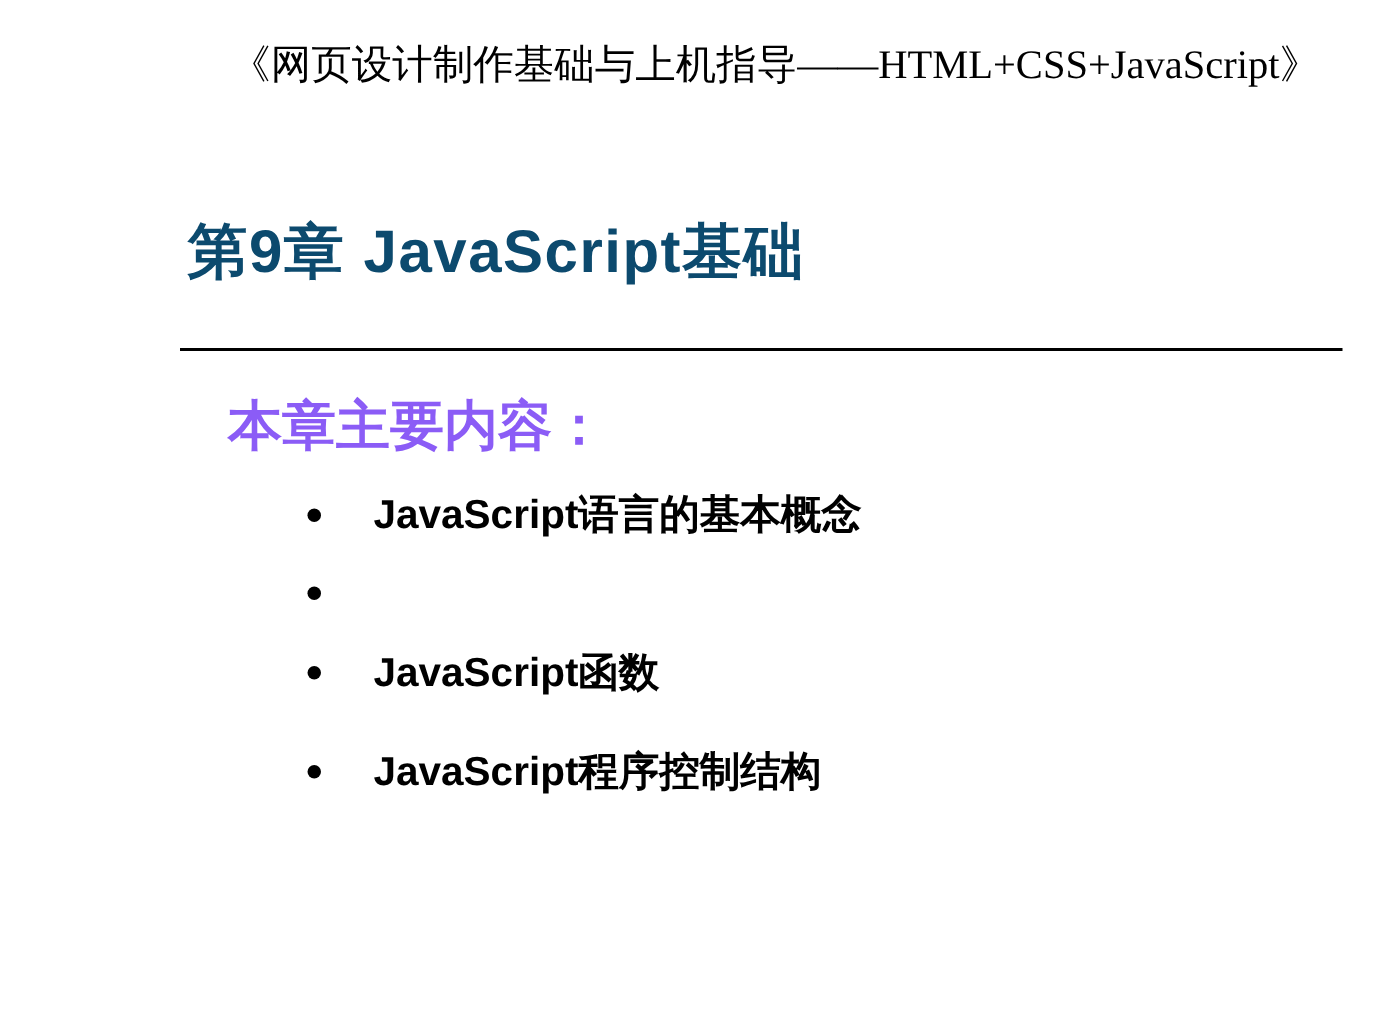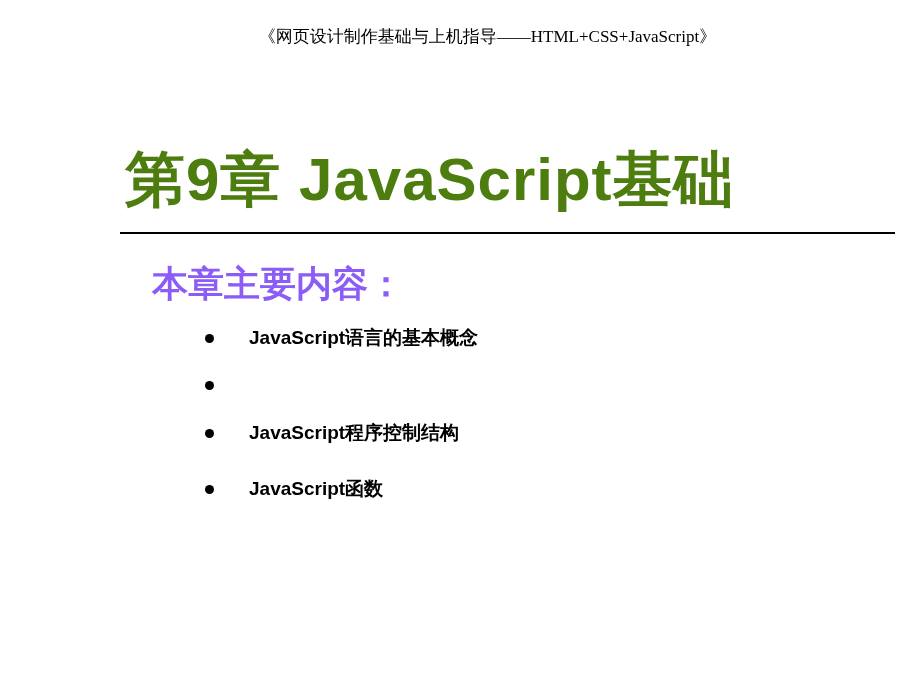--- a/index.html
+++ b/index.html
@@ -14,39 +14,39 @@
       font-family: "Microsoft YaHei", "SimSun", sans-serif;
       position: relative;
       overflow: hidden;
     }
     .header-bar {
       position: absolute;
       top: 25px;
       left: 0;
       right: 0;
       display: flex;
-      justify-content: center;
+      justify-content: flex-end;
       padding: 0 40px 0 95px;
-      font-size: 17px;
+      font-size: 27px;
       color: #000;
     }
     .header-book-title {
       font-family: "SimSun", serif;
     }
     .header-publisher {
       font-family: "SimSun", serif;
     }
     .main-title {
       position: absolute;
       top: 140px;
       left: 125px;
       right: 20px;
-      font-size: 60px;
+      font-size: 40px;
       font-weight: bold;
-      color: #4d7c0f;
+      color: #0c4a6e;
       font-family: "SimHei", "Microsoft YaHei", sans-serif;
       letter-spacing: 1px;
     }
     .title-underline {
       position: absolute;
       top: 232px;
       left: 120px;
       right: 25px;
       height: 2px;
       background: #000;
@@ -63,21 +63,21 @@
     .bullet-list {
       position: absolute;
       top: 325px;
       left: 205px;
       list-style: none;
     }
     .bullet-item {
       display: flex;
       align-items: center;
       margin-bottom: 30px;
-      font-size: 19px;
+      font-size: 27px;
       font-weight: bold;
       color: #000;
     }
     .bullet-dot {
       width: 9px;
       height: 9px;
       background: #000;
       border-radius: 50%;
       margin-right: 35px;
       flex-shrink: 0;
@@ -101,19 +101,19 @@
 <ul class="bullet-list">
   <li class="bullet-item">
     <span class="bullet-dot"></span>
     <span class="bullet-text">JavaScript语言的基本概念</span>
   </li>
   <li class="bullet-item">
     <span class="bullet-dot"></span>
   </li>
   <li class="bullet-item">
     <span class="bullet-dot"></span>
-    <span class="bullet-text">JavaScript程序控制结构</span>
+    <span class="bullet-text">JavaScript函数</span>
   </li>
   <li class="bullet-item">
     <span class="bullet-dot"></span>
-    <span class="bullet-text">JavaScript函数</span>
+    <span class="bullet-text">JavaScript程序控制结构</span>
   </li>
 </ul>
 
 </body></html>

